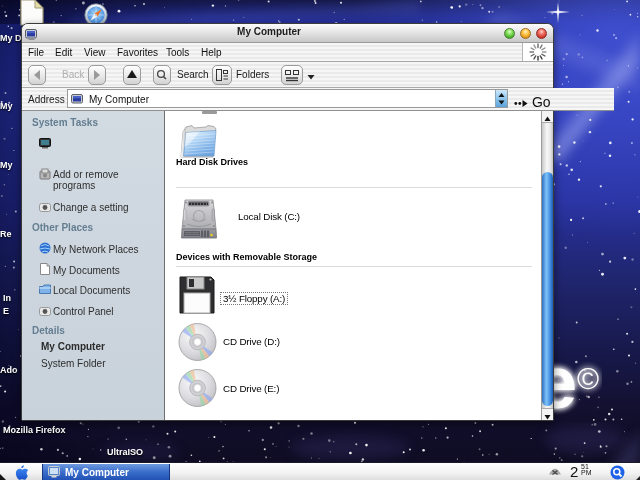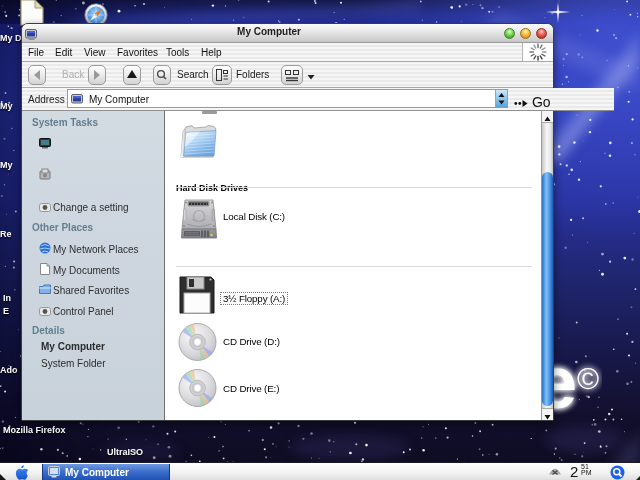--- a/index.html
+++ b/index.html
@@ -737,20 +737,21 @@
       <svg class="sicon" style="top:26px">
             <rect x="0.5" y="1.5" width="11" height="8" rx="1" fill="#333" stroke="#111"></rect>
             <rect x="2" y="3" width="8" height="5" fill="#3f7f8f"></rect>
             <rect x="3" y="10" width="6" height="1.5" fill="#666"></rect>
           </svg>
       <svg class="sicon" style="top:57px">
             <rect x="1" y="3" width="10" height="8" rx="1" fill="#b9b9b9" stroke="#777"></rect>
             <rect x="3" y="1" width="6" height="4" fill="#ddd" stroke="#888"></rect>
             <circle cx="6" cy="7.5" r="2" fill="#888"></circle>
           </svg>
+      <div class="sitem" style="top:58px">Add or remove<br>programs</div>
       <svg class="sicon" style="top:90px">
             <rect x="0.5" y="2.5" width="11" height="8" rx="2" fill="#e8e8e8" stroke="#999"></rect>
             <circle cx="6" cy="6.5" r="2.4" fill="#555"></circle>
           </svg>
       <div class="sitem" style="top:91px">Change a setting</div>
 
       <div class="shead" style="top:111px">Other Places</div>
       <svg class="sicon" style="top:131px">
             <circle cx="6" cy="6" r="5.5" fill="#2f6fd0"></circle>
             <path d="M2,4 Q6,1 10,4 M1,7 Q6,5 11,7 M3,10 Q6,8 9,10" stroke="#9fd4ff" stroke-width="1" fill="none"></path>
@@ -758,21 +759,21 @@
       <div class="sitem" style="top:133px">My Network Places</div>
       <svg class="sicon" style="top:152px">
             <path d="M1.5,0.5 L8,0.5 L10.5,3 L10.5,11.5 L1.5,11.5 Z" fill="#fff" stroke="#888"></path>
             <path d="M8,0.5 L8,3 L10.5,3" fill="#ddd" stroke="#888"></path>
           </svg>
       <div class="sitem" style="top:154px">My Documents</div>
       <svg class="sicon" style="top:172px">
             <path d="M0.5,3.5 L4,3.5 L5,2 L11.5,2 L11.5,10.5 L0.5,10.5 Z" fill="#7fb2e8" stroke="#4a7ab0"></path>
             <path d="M0.5,5 L11.5,5" stroke="#a8cef2" stroke-width="2"></path>
           </svg>
-      <div class="sitem" style="top:174px">Shared Favorites</div>
+      <div class="sitem" style="top:174px">Local Documents</div>
       <svg class="sicon" style="top:194px">
             <rect x="0.5" y="2.5" width="11" height="8" rx="2" fill="#e8e8e8" stroke="#999"></rect>
             <circle cx="6" cy="6.5" r="2.4" fill="#555"></circle>
           </svg>
       <div class="sitem" style="top:195px">Control Panel</div>
 
       <div class="shead" style="top:214px">Details</div>
       <div class="sdet" style="top:230px;font-weight:bold">My Computer</div>
       <div class="sdet" style="top:247px">System Folder</div>
     </div>
@@ -803,21 +804,21 @@
               <line x1="10" y1="18" x2="39" y2="16"></line>
               <line x1="9.5" y1="21" x2="39" y2="19"></line>
               <line x1="9.5" y1="24" x2="39" y2="22"></line>
               <line x1="9" y1="27" x2="38.5" y2="25"></line>
               <line x1="9" y1="30" x2="38.5" y2="28"></line>
               <line x1="8.5" y1="33" x2="38" y2="31"></line>
         </g>
         <path d="M10,11.5 L24,10.5 L14,22 L8.5,26 Z" fill="#ffffff" opacity="0.45"></path>
       </svg>
 
-      <div class="ghead" style="top:72px">Hard Disk Drives</div>
+      <div class="ghead" style="top:46px">Hard Disk Drives</div>
       <div class="gline" style="top:76px"></div>
 
       <svg style="position:absolute;left:13px;top:87px" width="40" height="44">
         <defs>
           <linearGradient id="hddtop" x1="0" y1="0" x2="0" y2="1">
                 <stop offset="0" stop-color="#d8d8da"></stop>
                 <stop offset="0.5" stop-color="#c2c2c6"></stop>
                 <stop offset="1" stop-color="#aeaeb2"></stop>
               </linearGradient>
           <linearGradient id="hddfront" x1="0" y1="0" x2="0" y2="1">
@@ -851,22 +852,23 @@
           <rect x="22" y="32.5" width="2.2" height="6.5"></rect>
               <rect x="25" y="32.5" width="2.2" height="6.5"></rect>
               <rect x="28" y="32.5" width="2.2" height="6.5"></rect>
         </g>
         <g stroke="#86868e" stroke-width="0.6">
               <line x1="6" y1="34.5" x2="20" y2="34.5"></line>
               <line x1="6" y1="36.5" x2="20" y2="36.5"></line>
             </g>
         <circle cx="32.5" cy="37" r="1.3" fill="#e8d028"></circle>
       </svg>
-      <div class="itext" style="left:57px;top:100px">Local Disk (C:)</div>
-
+      <div class="itext" style="left:72px;top:100px">Local Disk (C:)</div>
+
+      <div class="ghead" style="top:141px">Devices with Removable Storage</div>
       <div class="gline" style="top:155px"></div>
 
       <svg style="position:absolute;left:12px;top:164px" width="38" height="40">
         <path d="M2,2 L33,2 L36,5 L36,38 L2,38 Z" fill="#2e2e30" stroke="#1a1a1a"></path>
         <rect x="9" y="2" width="17" height="12" fill="#c9c9c9" stroke="#888"></rect>
         <rect x="11" y="4" width="5" height="8" fill="#2e2e30"></rect>
         <circle cx="32.5" cy="4.5" r="1.1" fill="#cccccc"></circle>
         <rect x="6" y="18" width="26" height="20" fill="#fcfcfc" stroke="#aaa"></rect>
       </svg>
       <div class="itext" style="left:54px;top:181px;border:1px dotted #777;padding:0 2px">3½ Floppy (A:)</div>

